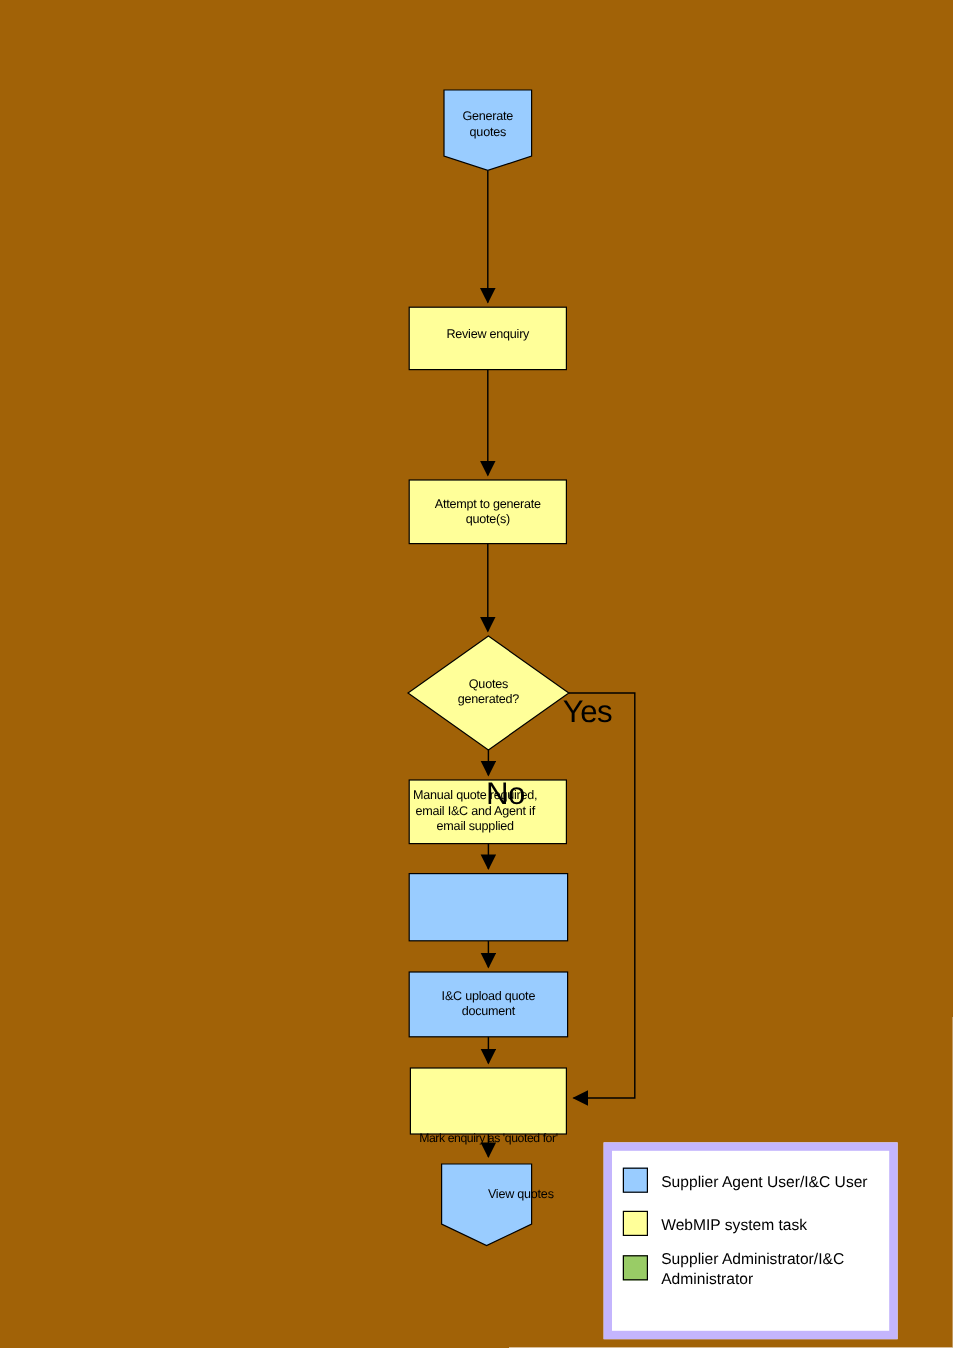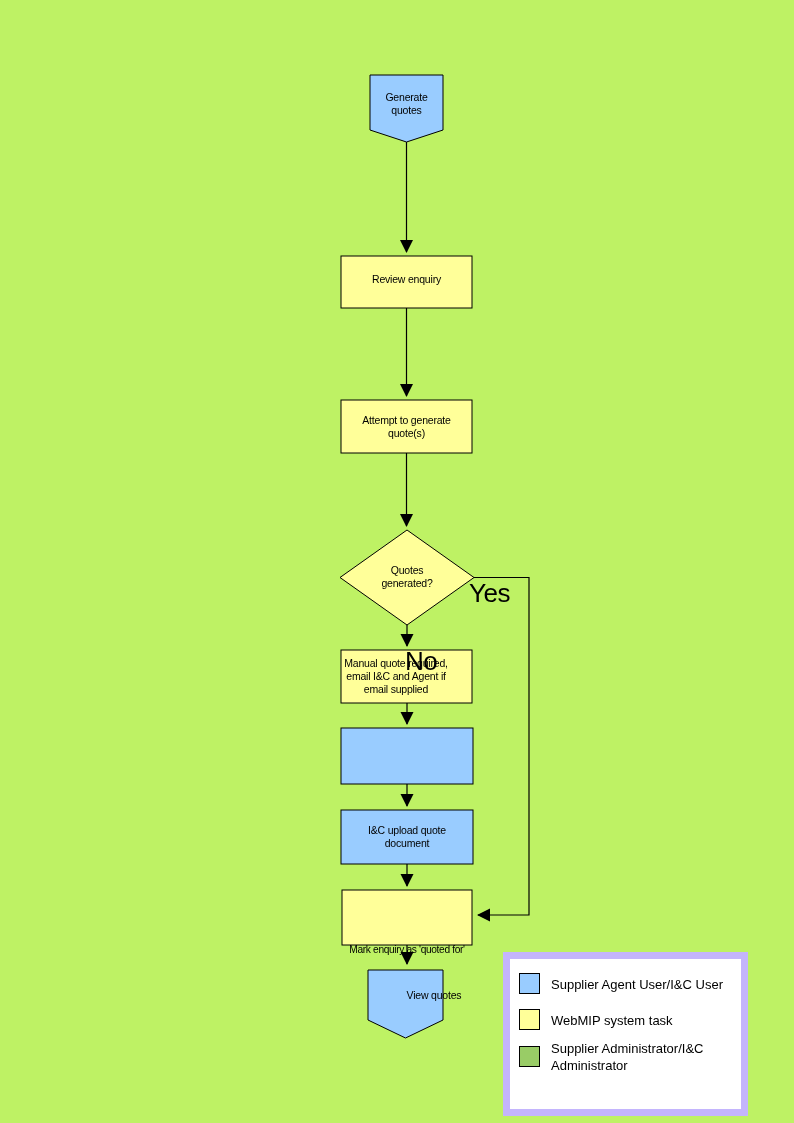--- a/index.html
+++ b/index.html
@@ -2,21 +2,21 @@
 <html><head>
 <meta charset="utf-8">
 <style>
   * { margin: 0; padding: 0; box-sizing: border-box; }
   html, body { background: #ffffff; }
   body { font-family: "Liberation Sans", sans-serif; }
   .canvas {
     position: relative;
     width: 794px;
     height: 1123px;
-    background: #bef264;
+    background: #a16207;
     overflow: hidden;
   }
   .layer-svg {
     position: absolute;
     left: 0; top: 0;
     width: 794px; height: 1123px;
   }
   .node-label {
     position: absolute;
     display: flex;

